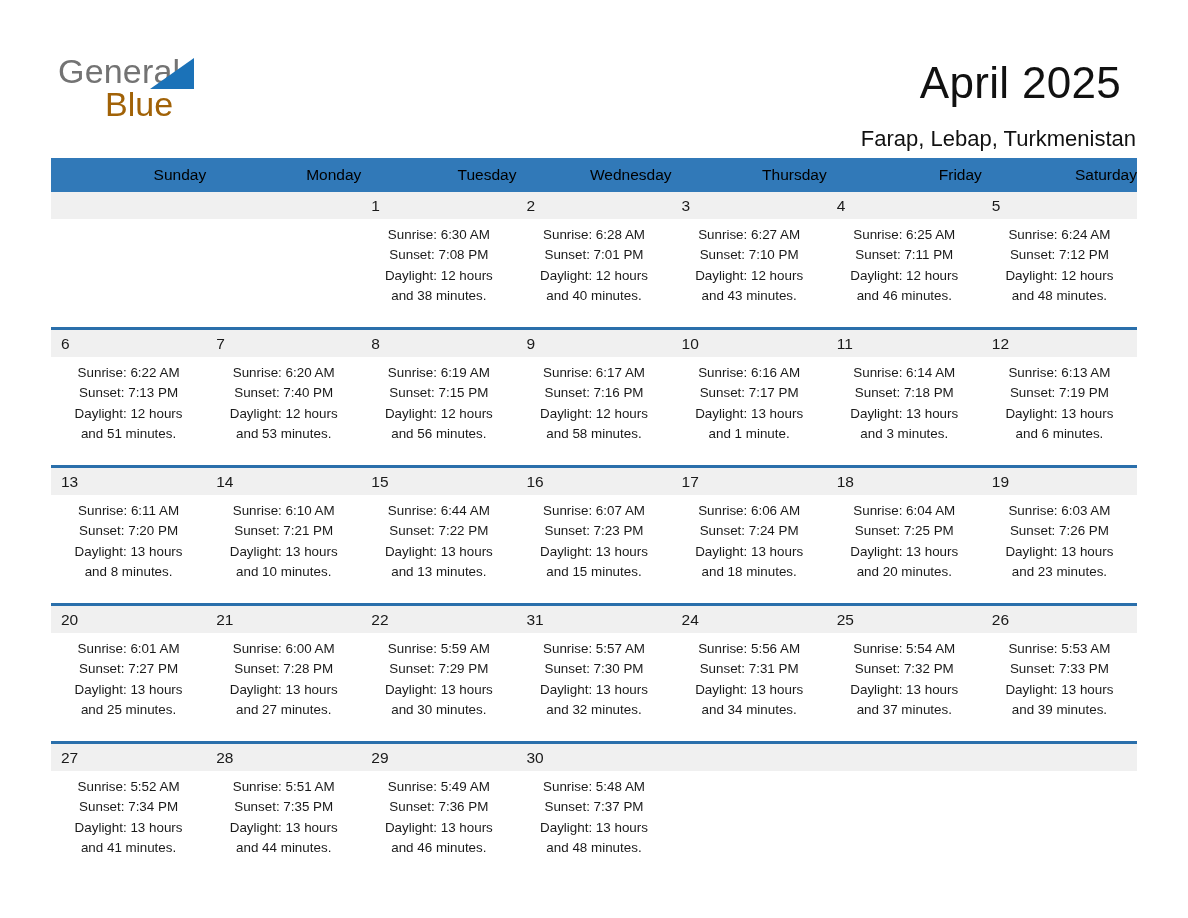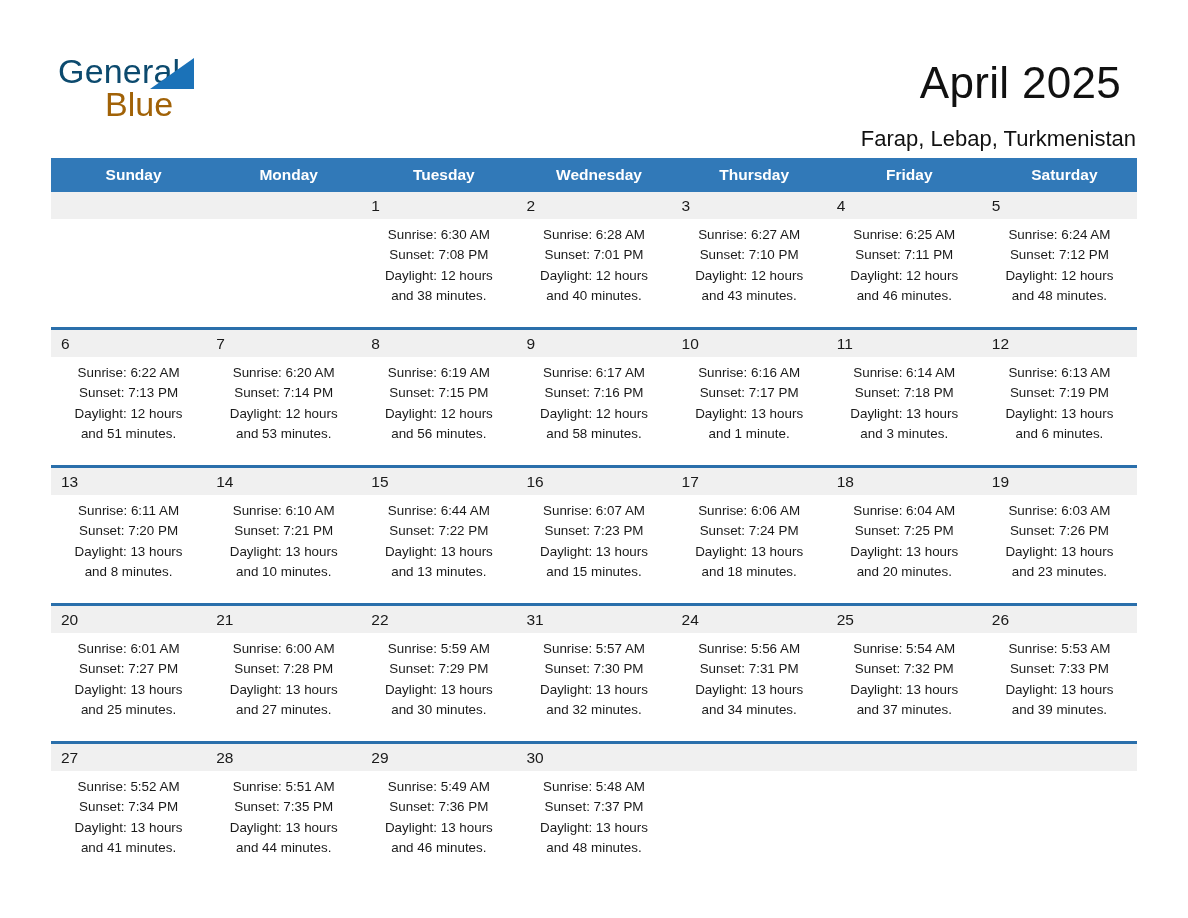--- a/index.html
+++ b/index.html
@@ -35,21 +35,21 @@
     top: 52px;
     width: 300px;
     height: 80px;
   }
   .logo-general {
     position: absolute;
     left: 0;
     top: 0;
     font-size: 34px;
     letter-spacing: 0.2px;
-    color: #0c4a6e;
+    color: #737373;
     font-family: "Liberation Sans", sans-serif;
     line-height: 38px;
   }
   .logo-triangle {
     position: absolute;
     left: 92px;
     top: 6px;
     width: 0;
     height: 0;
     border-left: 44px solid transparent;
@@ -91,24 +91,24 @@
   .calendar {
     position: absolute;
     left: 51px;
     top: 158px;
     width: 1086px;
     border-collapse: collapse;
     table-layout: fixed;
   }
   .calendar th {
     background: #3179b8;
-    color: #ffffff;
-    font-weight: bold;
+    color: #000000;
+    font-weight: normal;
     font-size: 15.5px;
-    text-align: center;
+    text-align: right;
     padding: 7px 0 8px 10px;
     line-height: 19px;
     border: none;
   }
   .calendar td {
     vertical-align: top;
     padding: 0;
     border: none;
     width: 155.1px;
   }
@@ -246,21 +246,21 @@
         </tr>
         <tr class="detail-row">
           <td>
             <div class="detail">Sunrise: 6:22 AM
 Sunset: 7:13 PM
 Daylight: 12 hours
 and 51 minutes.</div>
           </td>
           <td>
             <div class="detail">Sunrise: 6:20 AM
-Sunset: 7:14 PM
+Sunset: 7:40 PM
 Daylight: 12 hours
 and 53 minutes.</div>
           </td>
           <td>
             <div class="detail">Sunrise: 6:19 AM
 Sunset: 7:15 PM
 Daylight: 12 hours
 and 56 minutes.</div>
           </td>
           <td>

